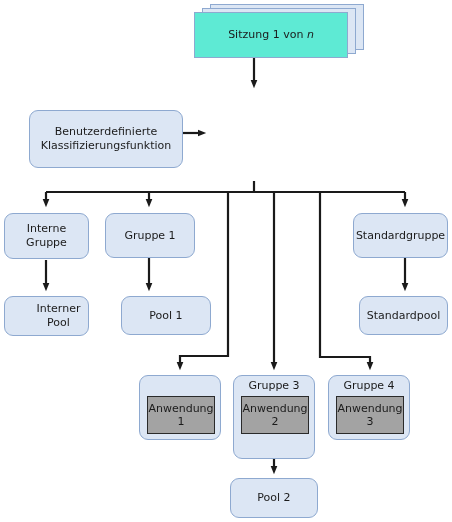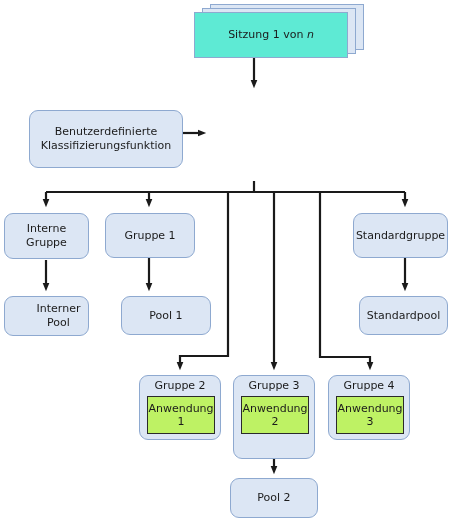--- a/index.html
+++ b/index.html
@@ -76,21 +76,21 @@
     right: 0;
     top: 3px;
     text-align: center;
     font-size: 11px;
     color: #1b1b1b;
     line-height: 1.2;
   }
   .app-box {
     position: absolute;
     box-sizing: border-box;
-    background: #bef264;
+    background: #a3a3a3;
     border: 1px solid #2a2a2a;
     display: flex;
     align-items: center;
     justify-content: center;
     text-align: center;
     font-size: 11px;
     line-height: 1.2;
     color: #1b1b1b;
   }
   .lbl {
@@ -201,21 +201,20 @@
 
   <div class="node" style="left:353px; top:213px; width:95px; height:45px;align-items:center;">
     <span class="lbl">Standardgruppe</span>
   </div>
 
   <div class="node" style="left:359px; top:296px; width:89px; height:39px;">
     <span class="lbl">Standardpool</span>
   </div>
 
   <div class="group-box" style="left:139px; top:375px; width:82px; height:65px;">
-    <div class="group-title">Gruppe 2</div>
     <div class="app-box" style="left:7px; top:20px; width:68px; height:38px;">
       <span class="lbl">Anwendung
 1</span>
     </div>
   </div>
 
   <div class="group-box" style="left:233px; top:375px; width:82px; height:84px;">
     <div class="group-title">Gruppe 3</div>
     <div class="app-box" style="left:7px; top:20px; width:68px; height:38px;">
       <span class="lbl">Anwendung

